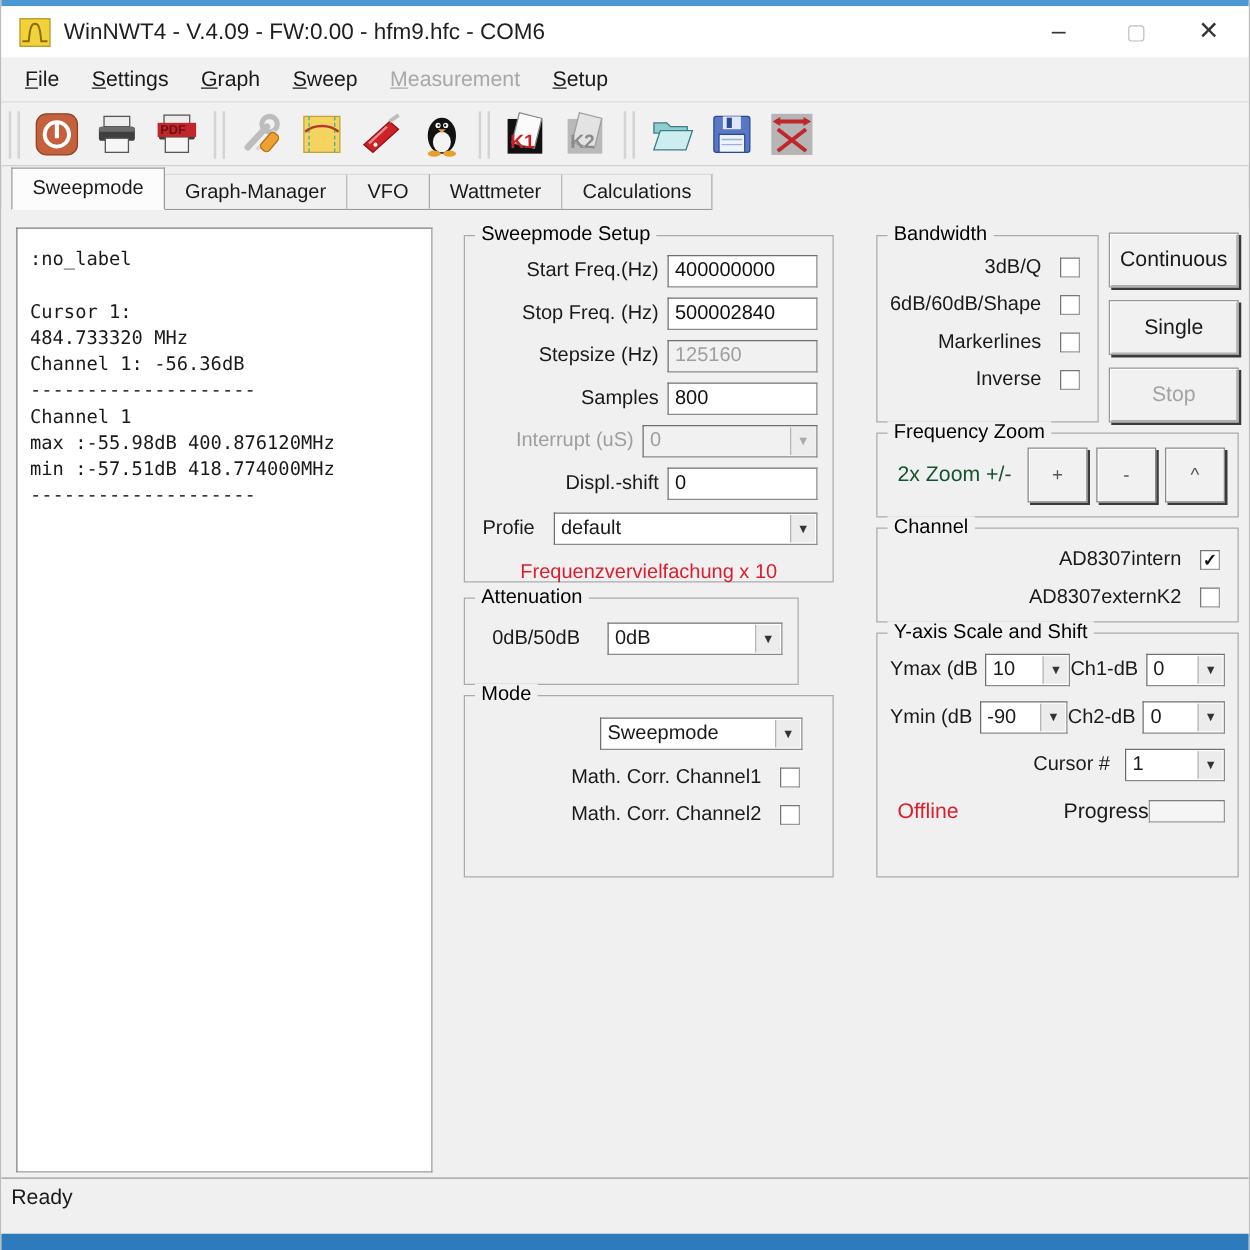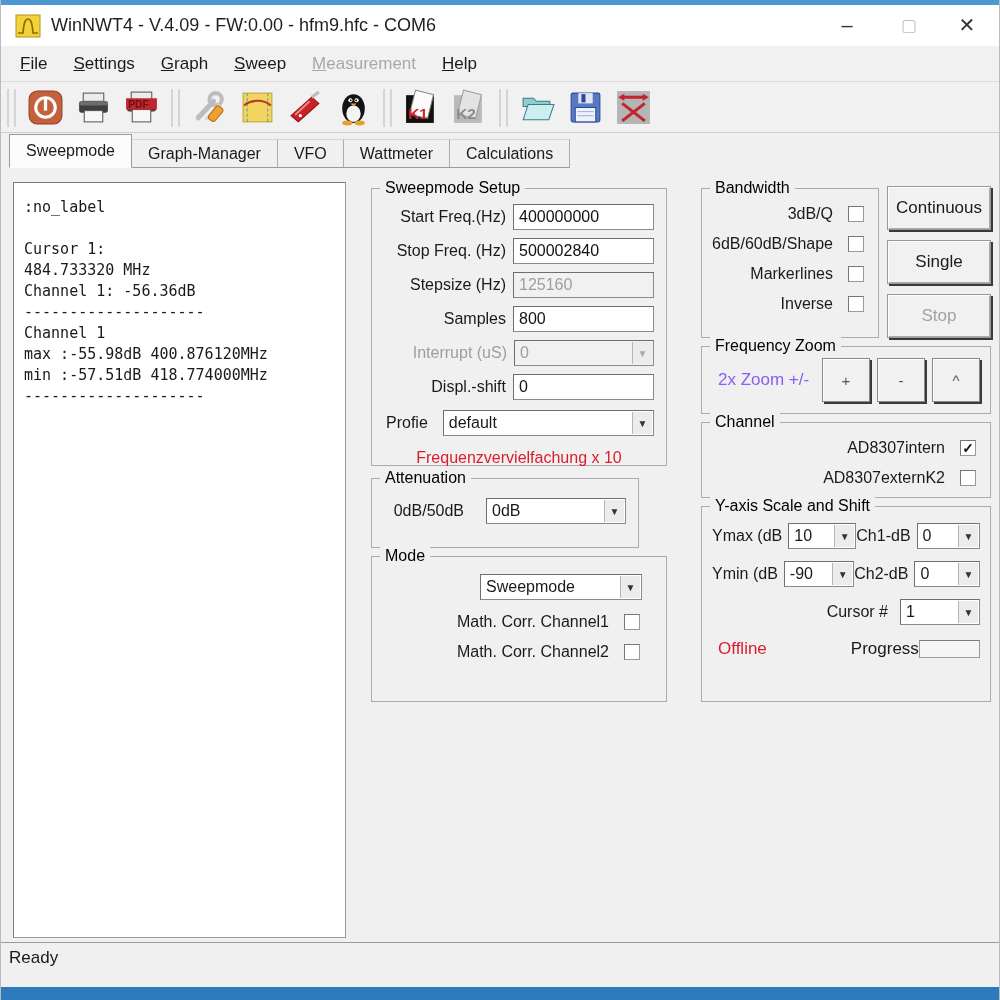--- a/index.html
+++ b/index.html
@@ -47,35 +47,35 @@
   .gb-atten  { left:370px; top:310px; width:268px; height:70px; }
   .gb-mode   { left:370px; top:388px; width:296px; height:146px; }
   .gb-band   { left:700px; top:20px;  width:178px; height:150px; }
   .gb-fzoom  { left:700px; top:178px; width:290px; height:68px; }
   .gb-chan   { left:700px; top:254px; width:290px; height:76px; }
   .gb-yaxis  { left:700px; top:338px; width:290px; height:196px; }
   .form-row { display:flex; align-items:center; justify-content:flex-end; height:28px; margin:6px 12px 0 0; }
   .form-row:first-of-type { margin-top:14px; }
   .lbl { font-size:16px; margin-right:7px; white-space:nowrap; }
   .lbl.disabled { color:#9e9e9e; }
-  .field { width:141px; height:26px; background:#fff; border:1px solid #8a8a8a; border-top-color:#6f6f6f; border-left-color:#6f6f6f; font-family:"Liberation Sans",sans-serif; font-size:16px; padding:1px 5px; color:#111; }
+  .field { width:120px; height:26px; background:#fff; border:1px solid #8a8a8a; border-top-color:#6f6f6f; border-left-color:#6f6f6f; font-family:"Liberation Sans",sans-serif; font-size:16px; padding:1px 5px; color:#111; }
   .field.disabled { background:#f1f1f1; color:#9e9e9e; }
   .combo { position:relative; width:140px; height:26px; background:#fff; border:1px solid #8a8a8a; border-top-color:#6f6f6f; border-left-color:#6f6f6f; display:flex; align-items:center; padding-left:5px; font-size:16px; }
   .combo .combo-arrow { position:absolute; right:1px; top:1px; bottom:1px; width:20px; background:#ececec; border-left:1px solid #b5b5b5; display:flex; align-items:center; justify-content:center; font-size:10px; color:#333; }
   .combo.disabled { background:#f1f1f1; color:#9e9e9e; }
   .combo.disabled .combo-arrow { color:#a9a9a9; }
   .profile-row { display:flex; align-items:center; height:28px; margin:8px 12px 0 14px; }
   .profile-row .combo { flex:1; width:auto; margin-left:8px; }
   .red-note { text-align:center; color:#d91e2e; font-size:16px; margin-top:12px; }
   .cb { width:16px; height:16px; background:#fff; border:1px solid #9a9a9a; border-top-color:#777; border-left-color:#777; margin-left:8px; display:inline-flex; align-items:center; justify-content:center; font-size:14px; font-weight:bold; color:#111; }
   .cb-row { display:flex; align-items:center; justify-content:flex-end; height:30px; margin-right:14px; }
   .push-btn { position:absolute; left:886px; width:104px; height:44px; background:#f1f1f1; border:1px solid #999; display:flex; align-items:center; justify-content:center; font-size:17px; font-family:"Liberation Sans",sans-serif; box-shadow:2px 2px 0 #3a3a3a, inset 1px 1px 0 #fdfdfd, inset -1px -1px 0 #adadad; }
   .btn-continuous { top:18px; } .btn-single { top:72px; } .btn-stop { top:126px; color:#a3a3a3; }
   .fz-row { display:flex; align-items:center; height:100%; padding:0 10px 0 16px; }
-  .fz-label { color:#8b5cf6; font-size:17px; flex:1; }
+  .fz-label { color:#14532d; font-size:17px; flex:1; }
   .zoom-btn { width:48px; height:44px; margin-left:7px; background:#f1f1f1; border:1px solid #8a8a8a; color:#555; font-size:15px; display:flex; align-items:center; justify-content:center; box-shadow:2px 2px 0 #3a3a3a, inset 1px 1px 0 #fdfdfd; }
   .chan-rows { padding-top:10px; }
   .yrow { display:flex; align-items:center; margin:12px 10px 0 10px;text-align:center; }
   .yrow .lbl { margin-right:6px; }
   .yrow .combo.small { width:86px; }
   .yrow .combo.xsmall { width:80px; }
   .yrow .spacer { flex:1; }
   .yrow.first { margin-top:16px; }
   .cursor-row { justify-content:flex-end; }
   .status-row { margin-top:14px; }
@@ -104,21 +104,21 @@
     <span class="win-btn max">▢</span>
     <span class="win-btn close">✕</span>
   </div>
 
   <div class="menubar">
     <span class="menu-item">File</span>
     <span class="menu-item">Settings</span>
     <span class="menu-item">Graph</span>
     <span class="menu-item">Sweep</span>
     <span class="menu-item disabled">Measurement</span>
-    <span class="menu-item">Help</span>
+    <span class="menu-item">Setup</span>
   </div>
 
   <div class="toolbar">
     <span class="tb-handle"></span>
     <button class="tb-btn">
       <svg viewBox="0 0 36 36">
           <rect x="2" y="2" width="32" height="32" rx="8" fill="#c4603c" stroke="#8e4127"></rect>
           <circle cx="18" cy="18" r="9.5" fill="none" stroke="#fff" stroke-width="3"></circle>
           <rect x="16.4" y="9" width="3.2" height="12" fill="#fff"></rect>
         </svg>

